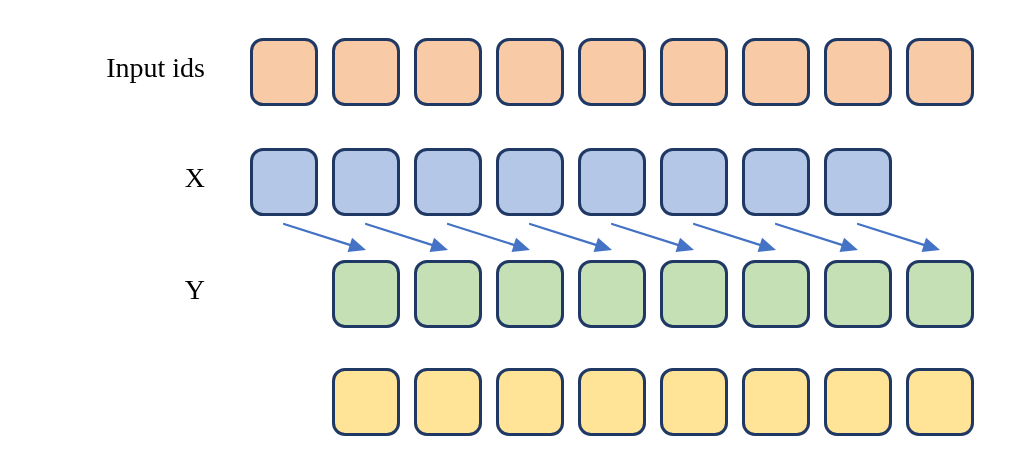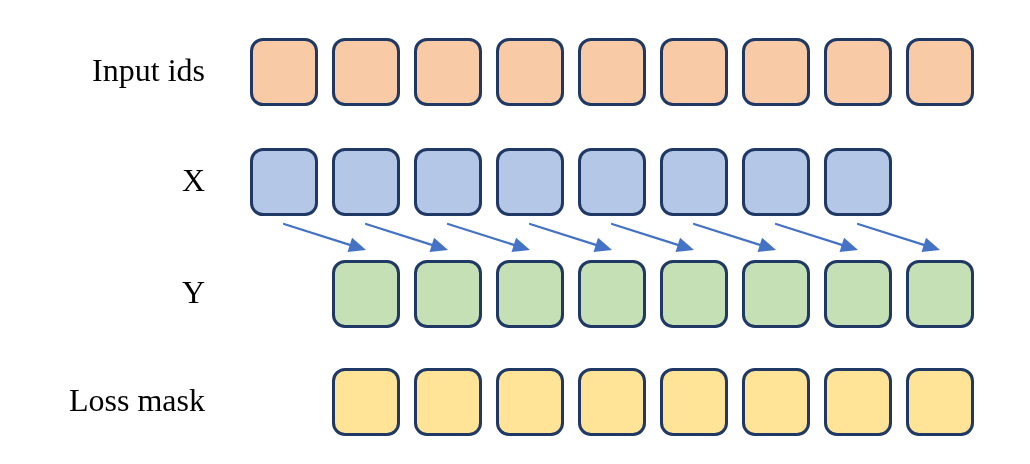--- a/index.html
+++ b/index.html
@@ -17,21 +17,21 @@
     position: relative;
     width: 1030px;
     height: 464px;
     background: #ffffff;
   }
   .row-label {
     position: absolute;
     text-align: right;
     color: #000000;
     font-family: "Liberation Serif", "DejaVu Serif", serif;
-    font-size: 32px;
+    font-size: 28px;
     line-height: 1;
     white-space: nowrap;
     user-select: none;
   }
   .cell {
     position: absolute;
     box-sizing: border-box;
     border: 3px solid #1F3864;
     border-radius: 13px;
   }
@@ -45,21 +45,20 @@
   }
 </style>
 </head>
 <body>
 
 <div id="diagram">
 
   <div class="row-label" style="right:825px; top:54px;">Input ids</div>
   <div class="row-label" style="right:825px; top:164px;">X</div>
   <div class="row-label" style="right:825px; top:276px;">Y</div>
-  <div class="row-label" style="right:825px; top:384px;">Loss mask</div>
 
   <div id="boxes">
       <div class="cell" style="left: 250px; top: 38px; width: 68px; height: 68px; background: rgb(248, 203, 166); border-color: rgb(31, 56, 100); border-radius: 13px;"></div>
       <div class="cell" style="left: 332px; top: 38px; width: 68px; height: 68px; background: rgb(248, 203, 166); border-color: rgb(31, 56, 100); border-radius: 13px;"></div>
       <div class="cell" style="left: 414px; top: 38px; width: 68px; height: 68px; background: rgb(248, 203, 166); border-color: rgb(31, 56, 100); border-radius: 13px;"></div>
       <div class="cell" style="left: 496px; top: 38px; width: 68px; height: 68px; background: rgb(248, 203, 166); border-color: rgb(31, 56, 100); border-radius: 13px;"></div>
       <div class="cell" style="left: 578px; top: 38px; width: 68px; height: 68px; background: rgb(248, 203, 166); border-color: rgb(31, 56, 100); border-radius: 13px;"></div>
       <div class="cell" style="left: 660px; top: 38px; width: 68px; height: 68px; background: rgb(248, 203, 166); border-color: rgb(31, 56, 100); border-radius: 13px;"></div>
       <div class="cell" style="left: 742px; top: 38px; width: 68px; height: 68px; background: rgb(248, 203, 166); border-color: rgb(31, 56, 100); border-radius: 13px;"></div>
       <div class="cell" style="left: 824px; top: 38px; width: 68px; height: 68px; background: rgb(248, 203, 166); border-color: rgb(31, 56, 100); border-radius: 13px;"></div>

